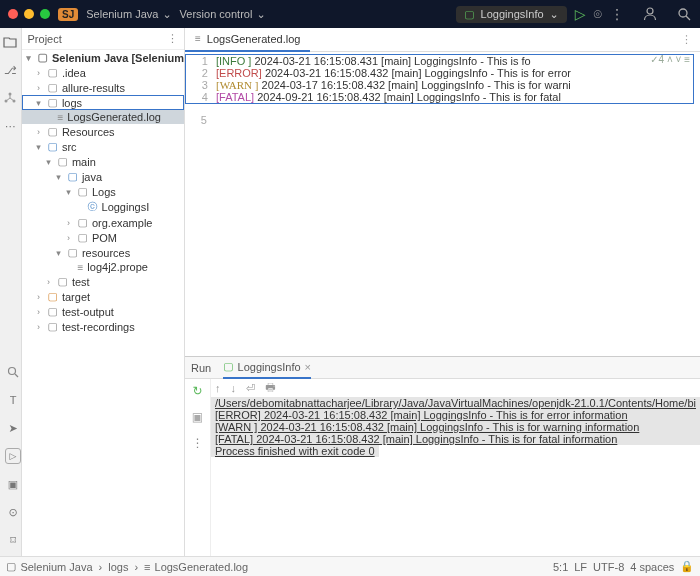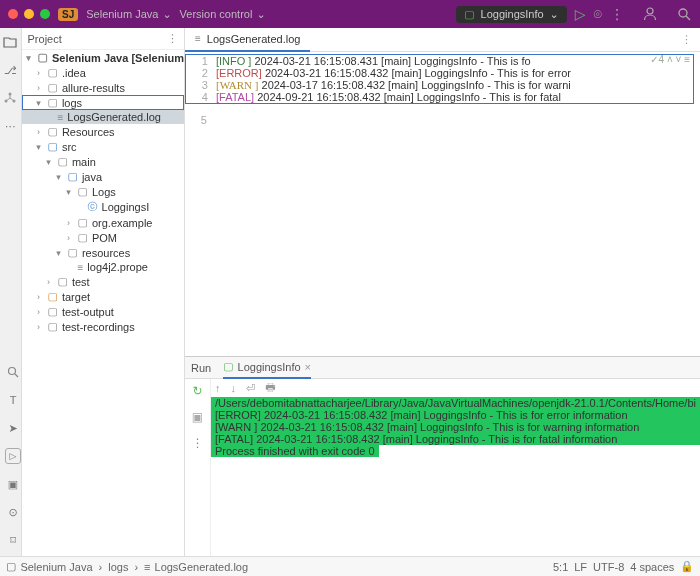--- a/index.html
+++ b/index.html
@@ -1,17 +1,17 @@
 <!DOCTYPE html>
 <html><head>
 <meta charset="utf-8">
 <style>
   * { margin: 0; padding: 0; box-sizing: border-box; font-family: -apple-system, BlinkMacSystemFont, "Segoe UI", sans-serif; font-size: 11px; }
   body { width: 700px; height: 576px; background: #f7f7f7; color: #333; overflow: hidden; display: flex; flex-direction: column; }
-  .titlebar { height: 28px; background: #701a75; color: #ccc; display: flex; align-items: center; padding: 0 8px; gap: 8px; }
+  .titlebar { height: 28px; background: #0f172a; color: #ccc; display: flex; align-items: center; padding: 0 8px; gap: 8px; }
   .mac-dots { display: flex; gap: 6px; }
   .dot { width: 10px; height: 10px; border-radius: 50%; }
   .dot.r { background: #ff5f57; }
   .dot.y { background: #febc2e; }
   .dot.g { background: #28c840; }
   .pbadge { background: #e08b37; color: #222; font-weight: 600; padding: 1px 4px; border-radius: 3px; font-size: 10px; }
   .tbitem { color: #bbb; display: inline-flex; align-items: center; gap: 4px; }
   .spacer { flex: 1; }
   .runcfg { background: #2f2f2f; color: #ccc; padding: 2px 8px; border-radius: 4px; display: inline-flex; align-items: center; gap: 6px; }
   .play-icn { color: #5bb85b; font-size: 14px; }
@@ -52,21 +52,21 @@
   .btabs { height: 22px; display: flex; align-items: center; padding-left: 6px; gap: 12px; border-bottom: 1px solid #ddd; background: #f7f7f7; }
   .btab { color: #555; }
   .btab.sec { display: flex; align-items: center; gap: 4px; border-bottom: 2px solid #3874c9; height: 22px; }
   .run-body { flex: 1; display: flex; }
   .run-strip { width: 26px; border-right: 1px solid #eee; display: flex; flex-direction: column; align-items: center; padding-top: 4px; gap: 10px; }
   .rs-icn { color: #888; width: 16px; height: 16px; display: flex; align-items: center; justify-content: center; font-size: 12px; }
   .rs-icn.play { color: #5bb85b; }
   .rs-icn.stop { color: #aaa; }
   .console { flex: 1; overflow: auto; font-family: "Menlo","Monaco",monospace; font-size: 11px; }
   .console-toolicons { height: 18px; display: flex; gap: 10px; padding-left: 4px; color: #999; font-size: 12px; align-items: center; }
-  .cons-sel { background: #22c55e; }
+  .cons-sel { background: #e5e5e5; text-decoration: underline; }
   .cline { white-space: pre; padding: 0 4px; }
   .statusbar { height: 20px; border-top: 1px solid #ddd; display: flex; align-items: center; padding: 0 6px; gap: 6px; background: #f7f7f7; color: #666; }
   .crumb { display: inline-flex; align-items: center; gap: 4px; }
   .sb-spacer { flex: 1; }
   svg { display: block; }
   .indent-0{padding-left:2px}.indent-1{padding-left:12px}.indent-2{padding-left:22px}.indent-3{padding-left:32px}.indent-4{padding-left:42px}.indent-5{padding-left:52px}
 </style>
 </head>
 <body>
 

